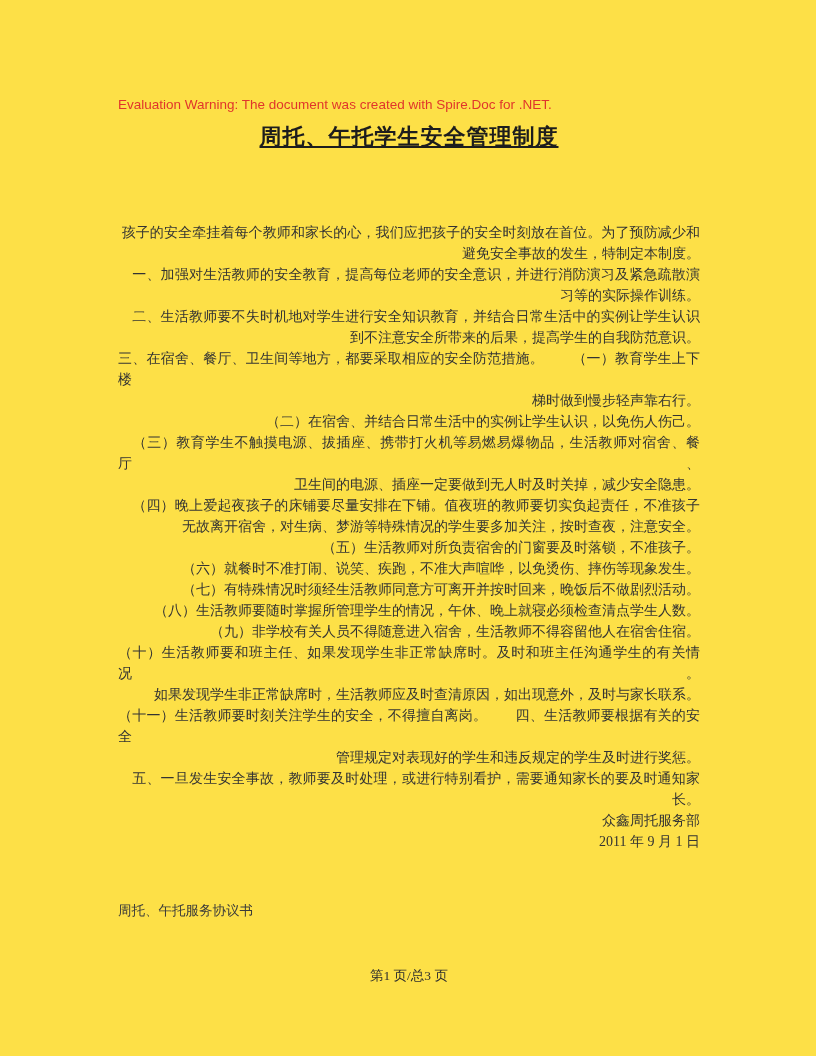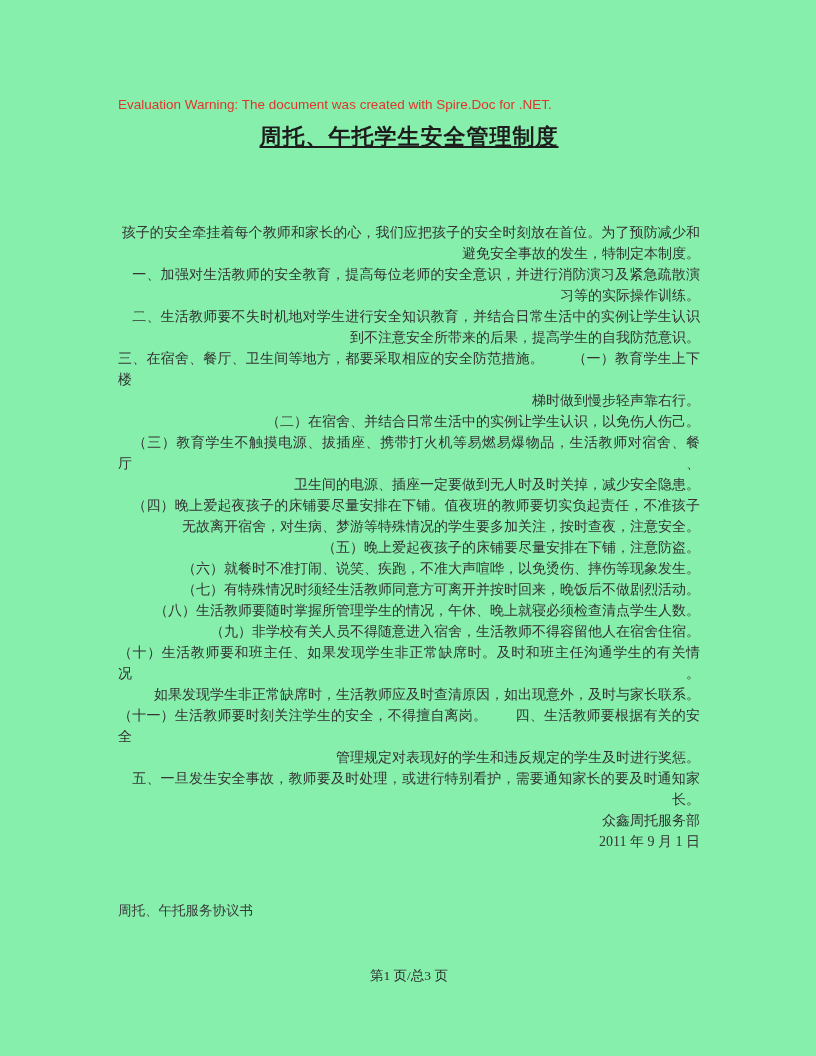--- a/index.html
+++ b/index.html
@@ -1,21 +1,21 @@
 <!DOCTYPE html>
 <html><head>
 <meta charset="utf-8">
 <style>
   * { margin: 0; padding: 0; box-sizing: border-box; }
   html, body { background: #ffffff; }
   .page {
     position: relative;
     width: 816px;
     height: 1056px;
-    background: #86efac;
+    background: #fde047;
     overflow: hidden;
     font-family: "Liberation Serif", "DejaVu Serif", serif;
     color: #333333;
   }
   .warning {
     position: absolute;
     left: 118px;
     top: 96px;
     font-family: "Liberation Sans", "DejaVu Sans", sans-serif;
     font-size: 13.5px;
@@ -91,21 +91,21 @@
     <div class="ln">习等的实际操作训练。</div>
     <div class="ln fill">　二、生活教师要不失时机地对学生进行安全知识教育，并结合日常生活中的实例让学生认识</div>
     <div class="ln">到不注意安全所带来的后果，提高学生的自我防范意识。</div>
     <div class="ln fill">三、在宿舍、餐厅、卫生间等地方，都要采取相应的安全防范措施。　　（一）教育学生上下楼</div>
     <div class="ln">梯时做到慢步轻声靠右行。</div>
     <div class="ln">　（二）在宿舍、并结合日常生活中的实例让学生认识，以免伤人伤己。</div>
     <div class="ln fill">　（三）教育学生不触摸电源、拔插座、携带打火机等易燃易爆物品，生活教师对宿舍、餐厅、</div>
     <div class="ln">卫生间的电源、插座一定要做到无人时及时关掉，减少安全隐患。</div>
     <div class="ln fill">　（四）晚上爱起夜孩子的床铺要尽量安排在下铺。值夜班的教师要切实负起责任，不准孩子</div>
     <div class="ln">无故离开宿舍，对生病、梦游等特殊情况的学生要多加关注，按时查夜，注意安全。</div>
-    <div class="ln">　（五）晚上爱起夜孩子的床铺要尽量安排在下铺，注意防盗。</div>
+    <div class="ln">　（五）生活教师对所负责宿舍的门窗要及时落锁，不准孩子。</div>
     <div class="ln">　（六）就餐时不准打闹、说笑、疾跑，不准大声喧哗，以免烫伤、摔伤等现象发生。</div>
     <div class="ln">（七）有特殊情况时须经生活教师同意方可离开并按时回来，晚饭后不做剧烈活动。</div>
     <div class="ln">　（八）生活教师要随时掌握所管理学生的情况，午休、晚上就寝必须检查清点学生人数。</div>
     <div class="ln">　（九）非学校有关人员不得随意进入宿舍，生活教师不得容留他人在宿舍住宿。</div>
     <div class="ln fill">（十）生活教师要和班主任、如果发现学生非正常缺席时。及时和班主任沟通学生的有关情况。</div>
     <div class="ln">如果发现学生非正常缺席时，生活教师应及时查清原因，如出现意外，及时与家长联系。</div>
     <div class="ln fill">（十一）生活教师要时刻关注学生的安全，不得擅自离岗。　　四、生活教师要根据有关的安全</div>
     <div class="ln">管理规定对表现好的学生和违反规定的学生及时进行奖惩。</div>
     <div class="ln fill">　五、一旦发生安全事故，教师要及时处理，或进行特别看护，需要通知家长的要及时通知家</div>
     <div class="ln">长。</div>

